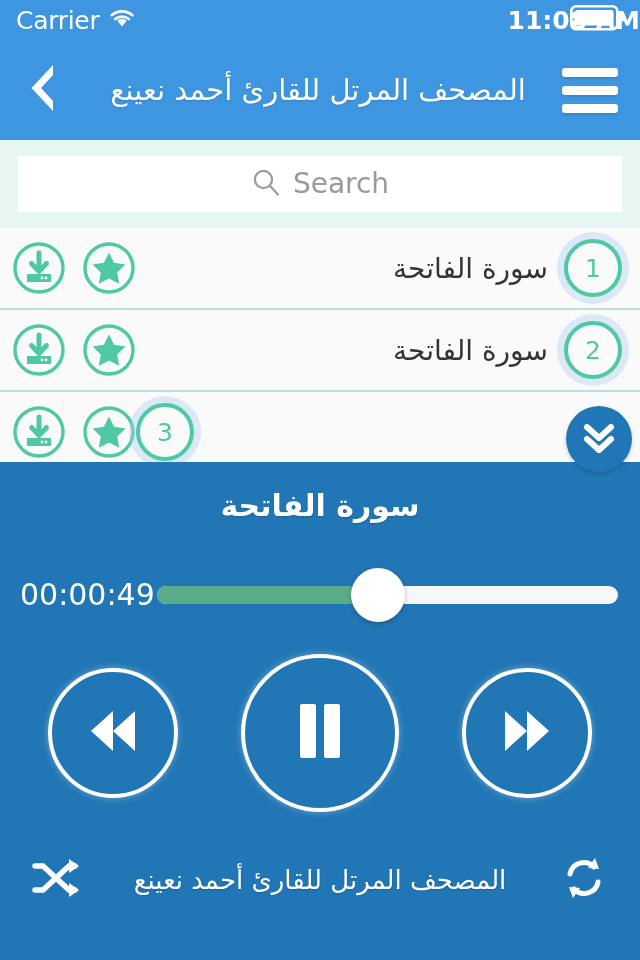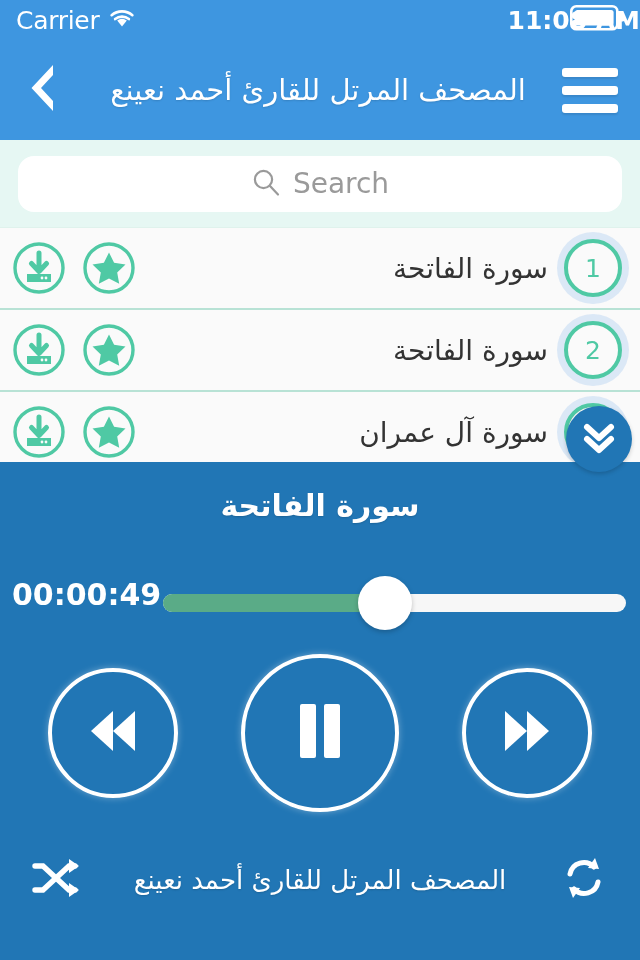--- a/index.html
+++ b/index.html
@@ -42,21 +42,21 @@
     box-shadow:0 2px 2px rgba(0,0,0,.10);
   }
 
   
   .searchwrap {
     position:absolute; top:140px; left:0; width:640px; height:88px;
     background:#E6F7F3; display:flex; align-items:center; padding:0 18px;
     border-bottom:1px solid #DFF2EC;
   }
   .searchbox {
-    flex:1; height:56px; background:#fff; border-radius:16px;
+    flex:1; height:56px; background:#fff; border-radius:1px;
     display:flex; align-items:center; justify-content:center; gap:12px;
   }
   .search-ph { color:#9A9A9A; font-size:28px; }
 
   
   .list {
     position:absolute; top:228px; left:0; width:640px; height:234px;
     background:#FAFAFA; overflow:hidden;
   }
   .row {
@@ -88,21 +88,21 @@
   
   .player {
     position:absolute; top:462px; left:0; width:640px; height:498px;
     background:#2176B5; color:#fff;
   }
   .p-title {
     text-align:center; direction:rtl; font-size:30px; font-weight:bold;
     padding-top:26px; text-shadow:0 1px 2px rgba(0,0,0,.15);
   }
   .p-progress {
-    display:flex; align-items:flex-end; padding:0 12px; margin-top:54px; gap:0;font-weight:bold;
+    display:flex; align-items:center; padding:0 20px; margin-top:54px; gap:0;
   }
   .p-time { font-size:30px; white-space:nowrap; }
   .track {
     position:relative; flex:1; height:18px; background:#F7F7F7;
     border-radius:9px; margin:0 2px;
   }
   .track-fill {
     position:absolute; left:0; top:0; height:18px; background:#5AAB87;
     border-radius:9px; width:48%;
   }
@@ -245,21 +245,20 @@
             <circle cx="30" cy="37" r="1.4" fill="#FAFAFA"></circle>
           </svg>
         </span>
         <span class="icon-btn">
           <svg width="54" height="54" viewBox="0 0 54 54">
             <circle cx="27" cy="27" r="24" fill="none" stroke="#4FC9A4" stroke-width="3.4"></circle>
             <path d="M27 11.5 l5.1 10.3 11.4 1.7 -8.3 8 2 11.3 -10.2 -5.4 -10.2 5.4 2 -11.3 -8.3 -8 11.4 -1.7 Z" fill="#4FC9A4"></path>
           </svg>
         </span>
       </div>
-      <div class="row-title">سورة آل عمران</div>
       <div class="row-num">3</div>
     </div>
 
   </div>
 
   <div class="fab">
     <span>
       <svg width="42" height="42" viewBox="0 0 42 42">
         <path d="M9 11 L21 22 L33 11" fill="none" stroke="#fff" stroke-width="6" stroke-linecap="round" stroke-linejoin="round"></path>
         <path d="M9 23 L21 34 L33 23" fill="none" stroke="#fff" stroke-width="6" stroke-linecap="round" stroke-linejoin="round"></path>

